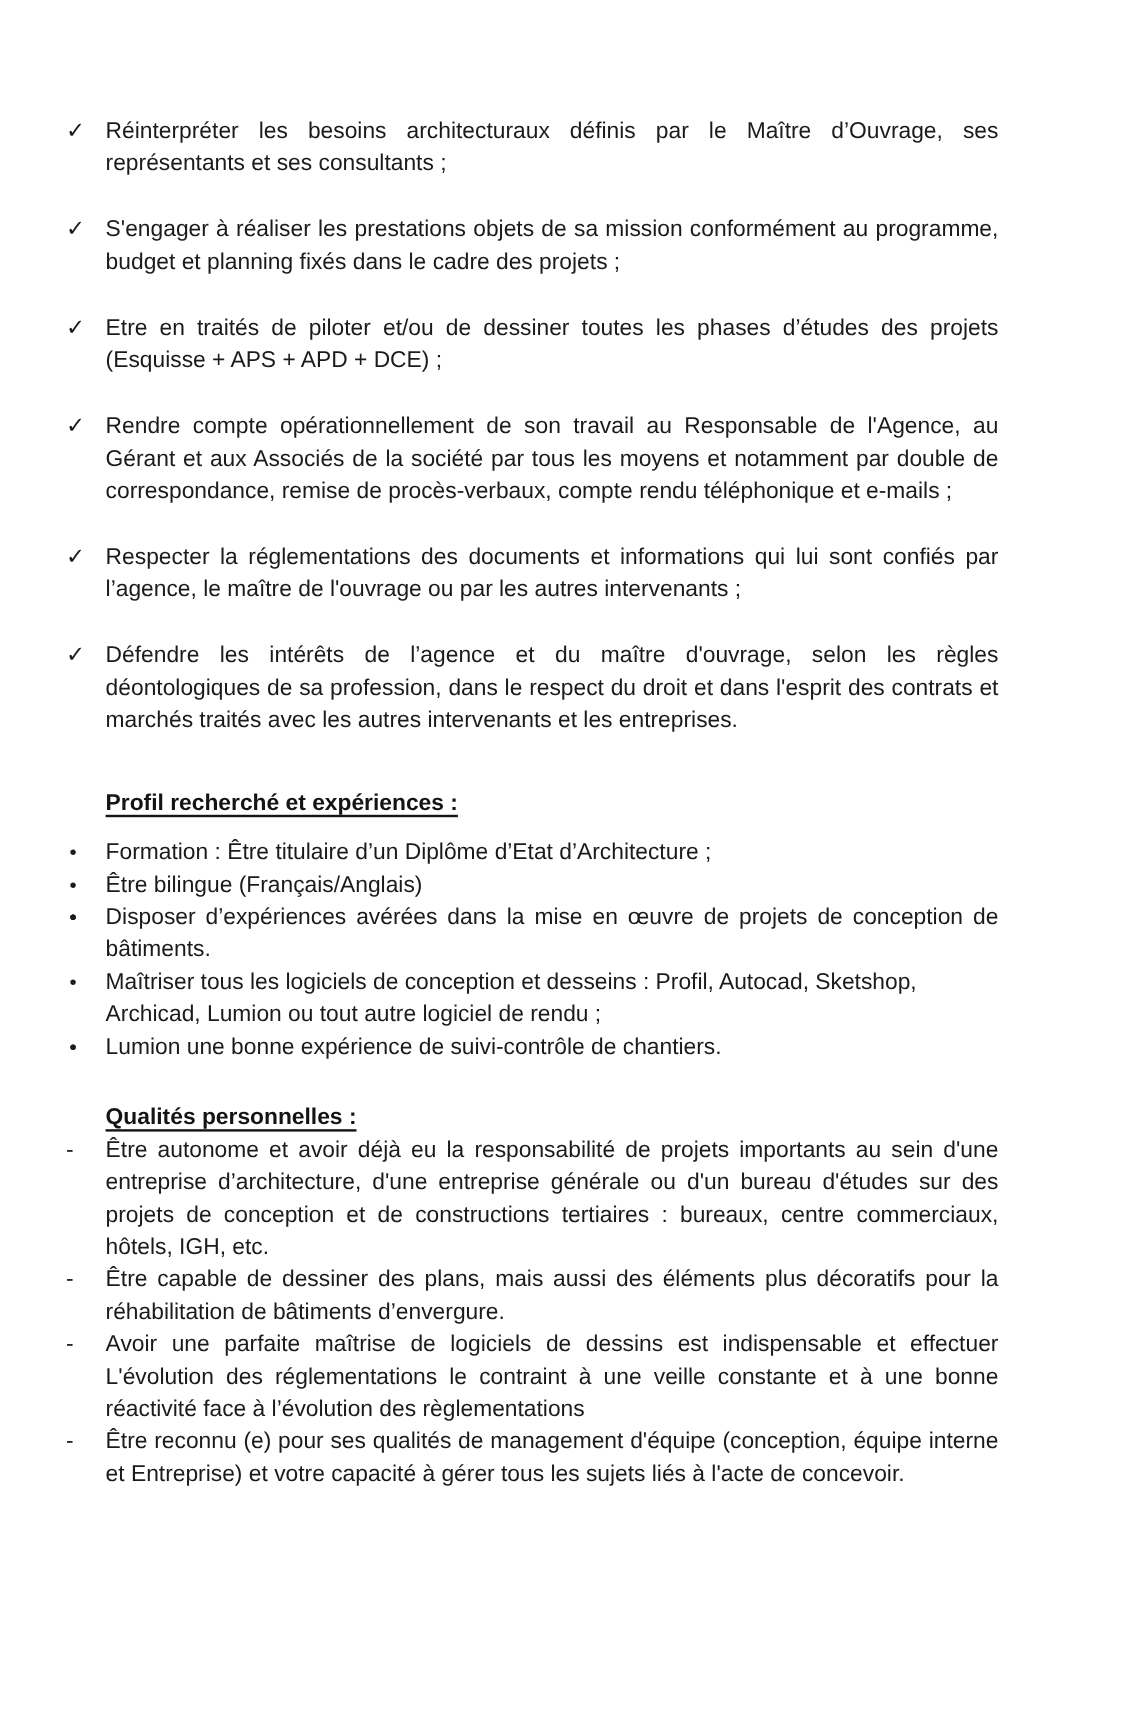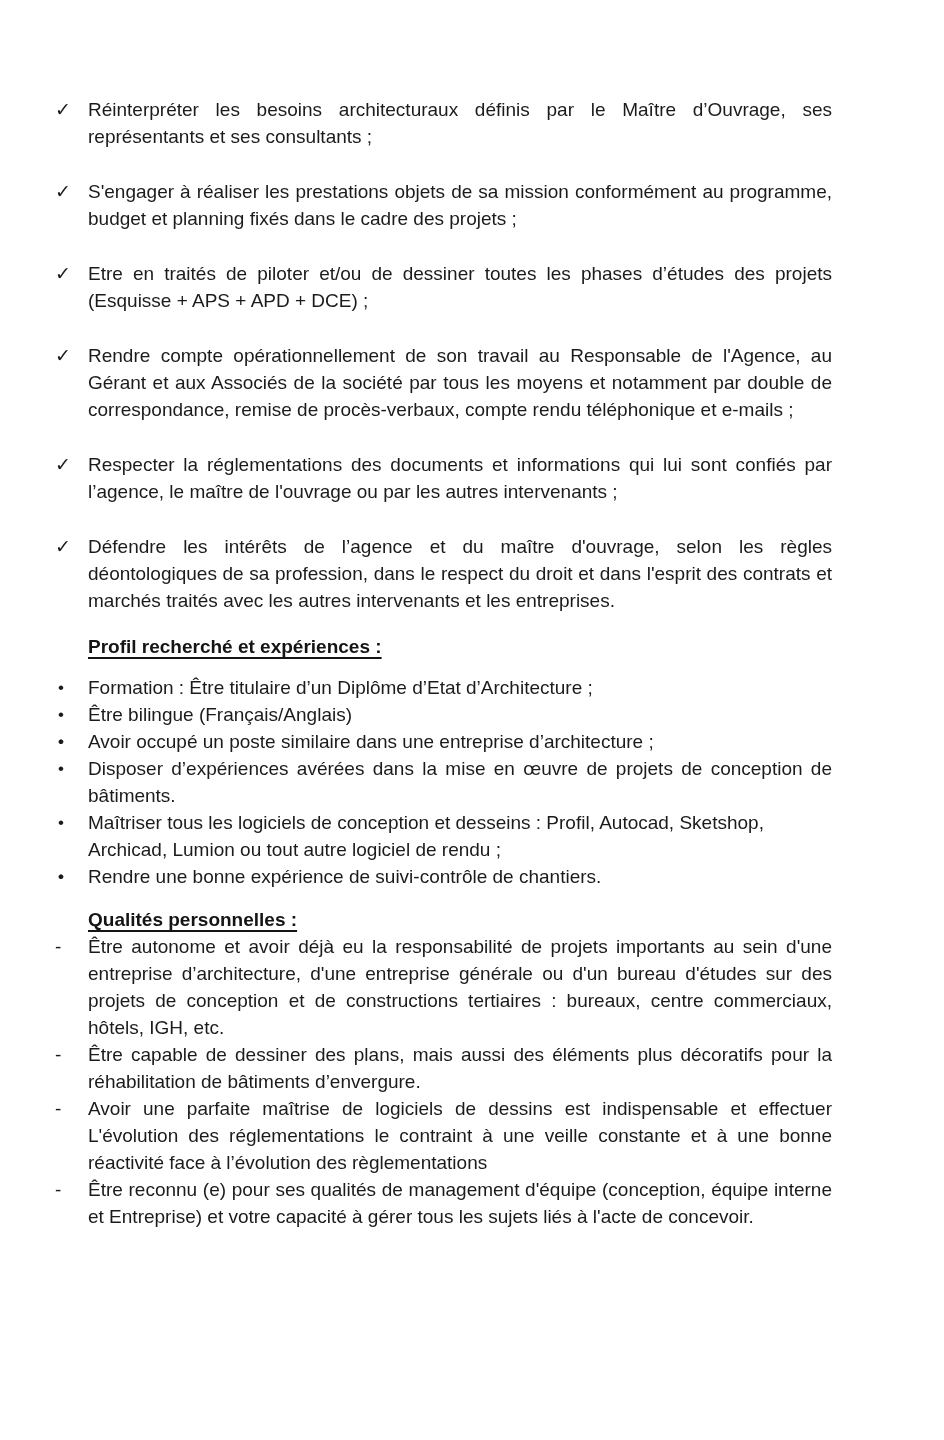--- a/index.html
+++ b/index.html
@@ -34,31 +34,31 @@
   .check-list li { margin-bottom: 28px; }
   .check-list li:last-child { margin-bottom: 0; }
   .check-list .marker { font-size: 19px; }
   
   .bullet-list .marker { font-size: 17px; padding-left: 3px; }
   
   .bullet-list li:nth-of-type(6) { text-align: left; }
   
   .dash-list .marker { font-size: 19px; }
   .section-heading {
-    margin: 19px 0 14px 0;
+    margin: 42px 0 14px 0;
     padding-left: 33px;
     font-size: 19px;
     line-height: 27px;
     font-weight: 700;
     text-decoration: underline;
     text-decoration-thickness: 2px;
     text-underline-offset: 4px;
     color: #141414;
   }
-  .section-heading.qualities { margin: 16px 0 0 0; }
+  .section-heading.qualities { margin: 32px 0 0 0; }
 </style>
 </head>
 <body>
 
 <div class="page">
 
   <ul class="check-list">
 
       <li>
         <span class="marker">✓</span>
@@ -104,40 +104,39 @@
         <span class="marker">•</span>
         <span class="item-text">Être bilingue (Français/Anglais)</span>
       </li>
 
       <li>
         <span class="marker">•</span>
       </li>
 
       <li>
         <span class="marker">•</span>
-        <span class="item-text">Avoir occupé un poste similaire dans une entreprise d’architecture ;</span>
       </li>
 
       <li>
         <span class="marker">•</span>
         <span class="item-text">Disposer d’expériences avérées dans la mise en œuvre de projets de conception de bâtiments.</span>
       </li>
 
       <li>
         <span class="marker">•</span>
         <span class="item-text">Maîtriser tous les logiciels de conception et desseins : Profil, Autocad, Sketshop, Archicad, Lumion ou tout autre logiciel de rendu ;</span>
       </li>
 
       <li>
         <span class="marker">•</span>
       </li>
 
       <li>
         <span class="marker">•</span>
-        <span class="item-text">Rendre une bonne expérience de suivi-contrôle de chantiers.</span>
+        <span class="item-text">Lumion une bonne expérience de suivi-contrôle de chantiers.</span>
       </li>
     </ul>
 
   <h2 class="section-heading qualities">Qualités personnelles :</h2>
 
   <ul class="dash-list">
 
       <li>
         <span class="marker">-</span>
         <span class="item-text">Être autonome et avoir déjà eu la responsabilité de projets importants au sein d'une entreprise d’architecture, d'une entreprise générale ou d'un bureau d'études sur des projets de conception et de constructions tertiaires : bureaux, centre commerciaux, hôtels, IGH, etc.</span>

